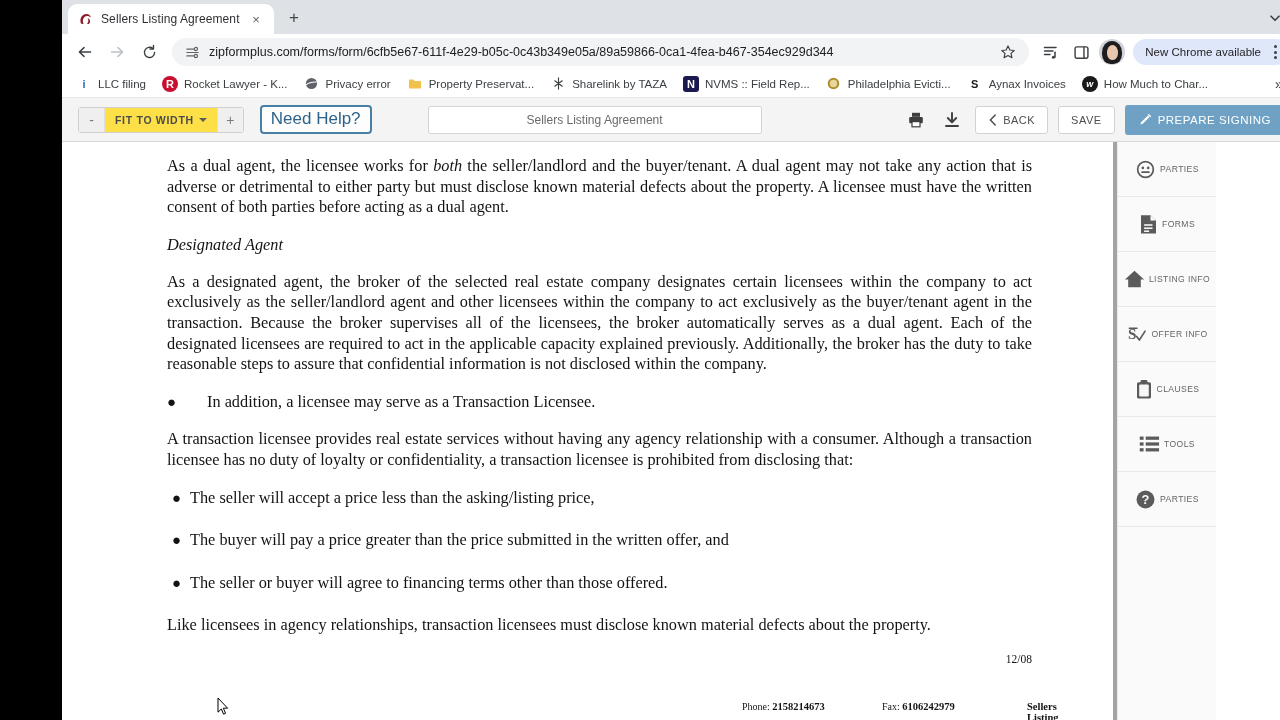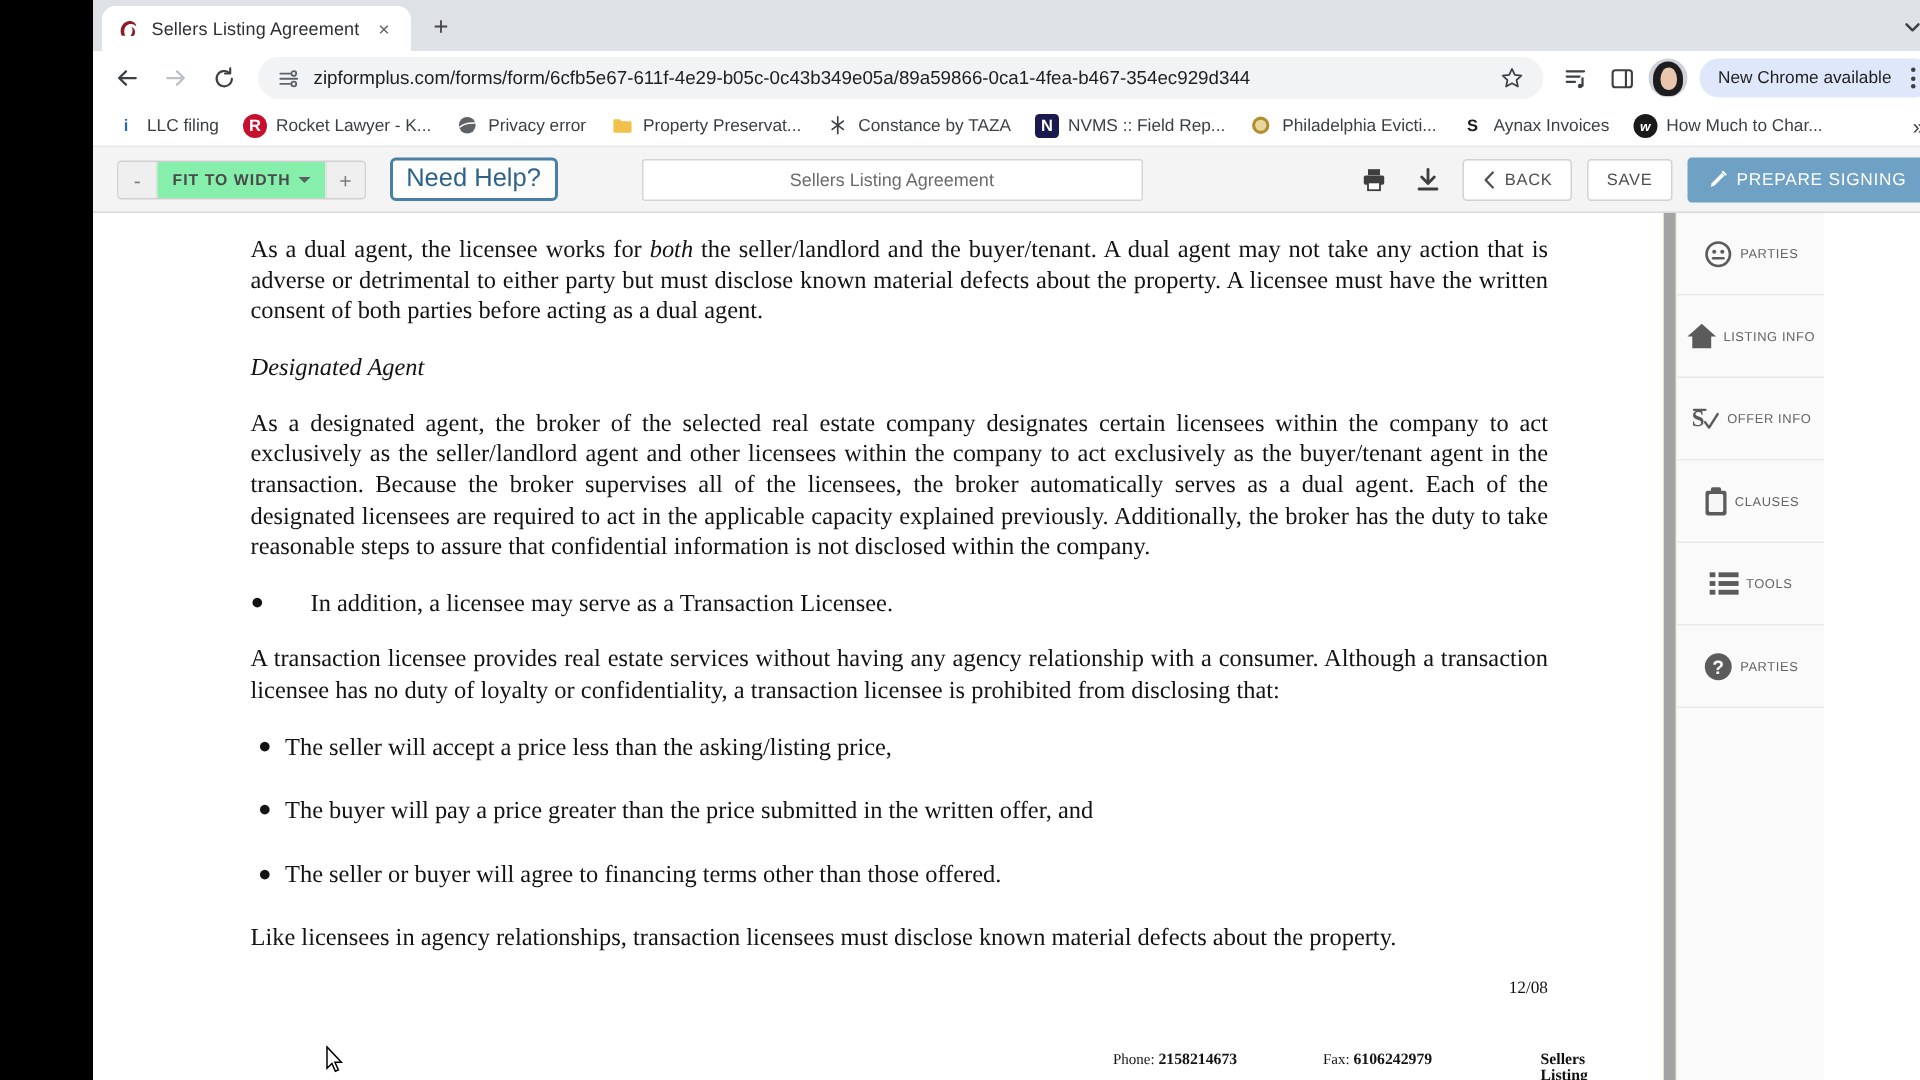--- a/index.html
+++ b/index.html
@@ -261,21 +261,21 @@
     background: #efefef;
     color: #7b7b7b;
     font-size: 14px;
     cursor: pointer;
     border-right: 1px solid #e0e0e0;
   }
   .zoom-btn.plus { border-right: none; border-left: 1px solid #e0e0e0; }
   .zoom-label {
     display: flex; align-items: center; gap: 5px;
     padding: 0 10px;
-    background: #86efac;
+    background: #fde047;
     font-size: 10.5px;
     letter-spacing: .7px;
     color: #4a4a4a;
     cursor: pointer;
     font-weight: 600;
   }
   .caret-down {
     width: 0; height: 0;
     border-left: 4px solid transparent;
     border-right: 4px solid transparent;
@@ -353,24 +353,24 @@
   .main {
     position: absolute;
     left: 0; top: 142px;
     width: 1156px;
     height: 578px;
     display: flex;
     background: #ffffff;
   }
   .doc-viewport {
     width: 1055px;
-    background: #fde047;
+    background: #fca5a5;
     position: relative;
     overflow: hidden;
-    border-right: 8px solid #a3a3a3;
+    border-right: 4px solid #a3a3a3;
   }
   .page {
     position: absolute;
     left: 0; top: 0;
     width: 1055px;
     background: #fff;
     padding: 14px 85px 0 105px;
   }
   .doc p, .doc li, .doc div {
     font-family: "Liberation Serif", serif;
@@ -613,21 +613,21 @@
           </svg>
       </span>
       <span class="bm-label">Property Preservat...</span>
     </div>
     <div class="bm">
       <span class="bm-ico">
         <svg width="13" height="13" viewBox="0 0 14 14">
             <path d="M7 1 V13 M3 4 L11 10 M11 4 L3 10" stroke="#3c4043" stroke-width="1.2" stroke-linecap="round"></path>
           </svg>
       </span>
-      <span class="bm-label">Constance by TAZA</span>
+      <span class="bm-label">Sharelink by TAZA</span>
     </div>
     <div class="bm">
       <span class="bm-ico" style="background:#1a1a4e;color:#fff;">N</span>
       <span class="bm-label">NVMS :: Field Rep...</span>
     </div>
     <div class="bm">
       <span class="bm-ico">
         <svg width="13" height="13" viewBox="0 0 14 14">
             <circle cx="7" cy="7" r="6.2" fill="#b08d2e"></circle>
             <circle cx="7" cy="7" r="4" fill="#e8d79a"></circle>
@@ -765,20 +765,32 @@
           <svg width="21" height="21" viewBox="0 0 22 22">
             <circle cx="11" cy="11" r="8.2" fill="none" stroke="#5b5b5b" stroke-width="1.8"></circle>
             <circle cx="8.2" cy="9.3" r="1.4" fill="#5b5b5b"></circle>
             <circle cx="13.8" cy="9.3" r="1.4" fill="#5b5b5b"></circle>
             <path d="M7.4 13.8 H14.6" stroke="#5b5b5b" stroke-width="1.8" stroke-linecap="round"></path>
           </svg>
         </span>
         <span class="rail-label">PARTIES</span>
       </div>
 
+      <div class="rail-item">
+        <span class="rail-ico">
+          <svg width="19" height="21" viewBox="0 0 18 21">
+            <path d="M1.5 1.2 H11 L16.5 6.6 V19.6 H1.5 Z" fill="#5b5b5b"></path>
+            <path d="M11 1.2 V6.6 H16.5" fill="#ffffff"></path>
+            <path d="M4.6 11 H13" stroke="#ffffff" stroke-width="1.5"></path>
+            <path d="M4.6 14.2 H13" stroke="#ffffff" stroke-width="1.5"></path>
+            <path d="M4.6 17.2 H9.6" stroke="#ffffff" stroke-width="1.5"></path>
+          </svg>
+        </span>
+        <span class="rail-label">FORMS</span>
+      </div>
 
       <div class="rail-item">
         <span class="rail-ico">
           <svg width="21" height="20" viewBox="0 0 22 20">
             <path d="M11 1.4 L21 10.4 H17.6 V18.6 H4.4 V10.4 H1 Z" fill="#5b5b5b"></path>
           </svg>
         </span>
         <span class="rail-label">LISTING INFO</span>
       </div>
 

